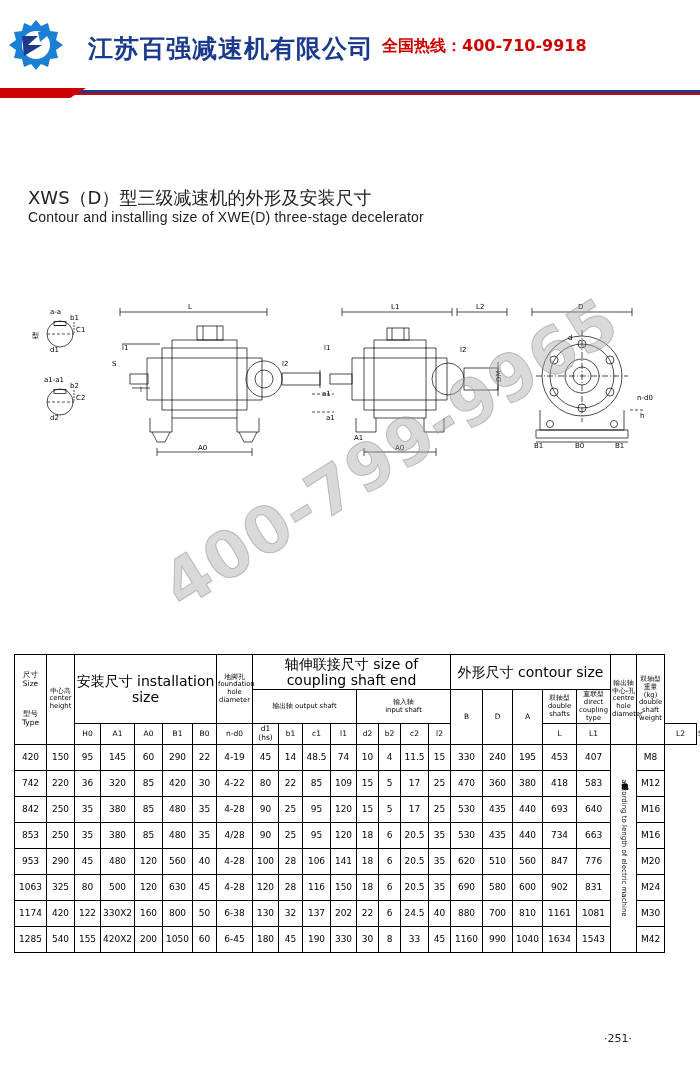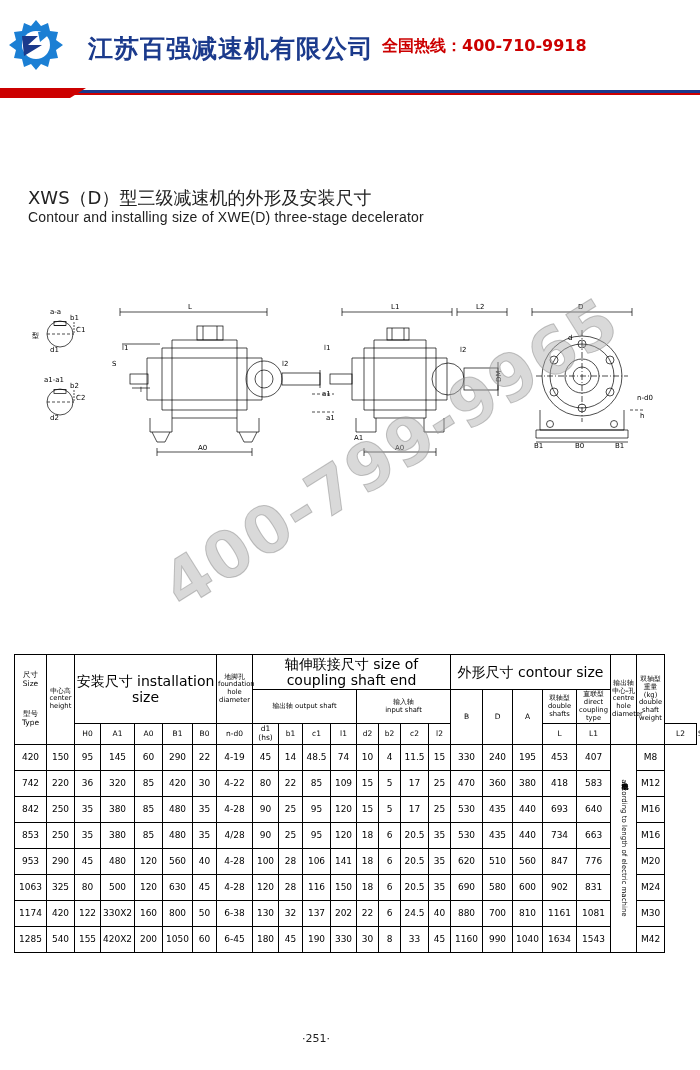--- a/index.html
+++ b/index.html
@@ -148,21 +148,21 @@
     margin: 0 auto;
     display: inline-block;
   }
   .cell-cn { font-family: "DejaVu Sans", sans-serif; }
 
   
   .footer {
     position: absolute;
     left: 0; top: 1032px;
     width: 632px;
-    text-align: center;
+    text-align: right;
     font-size: 11px;
     color: #222;
     font-family: "DejaVu Sans", sans-serif;
   }
 </style>
 </head>
 <body>
 
 <div class="header">
   <div class="logo-box">

